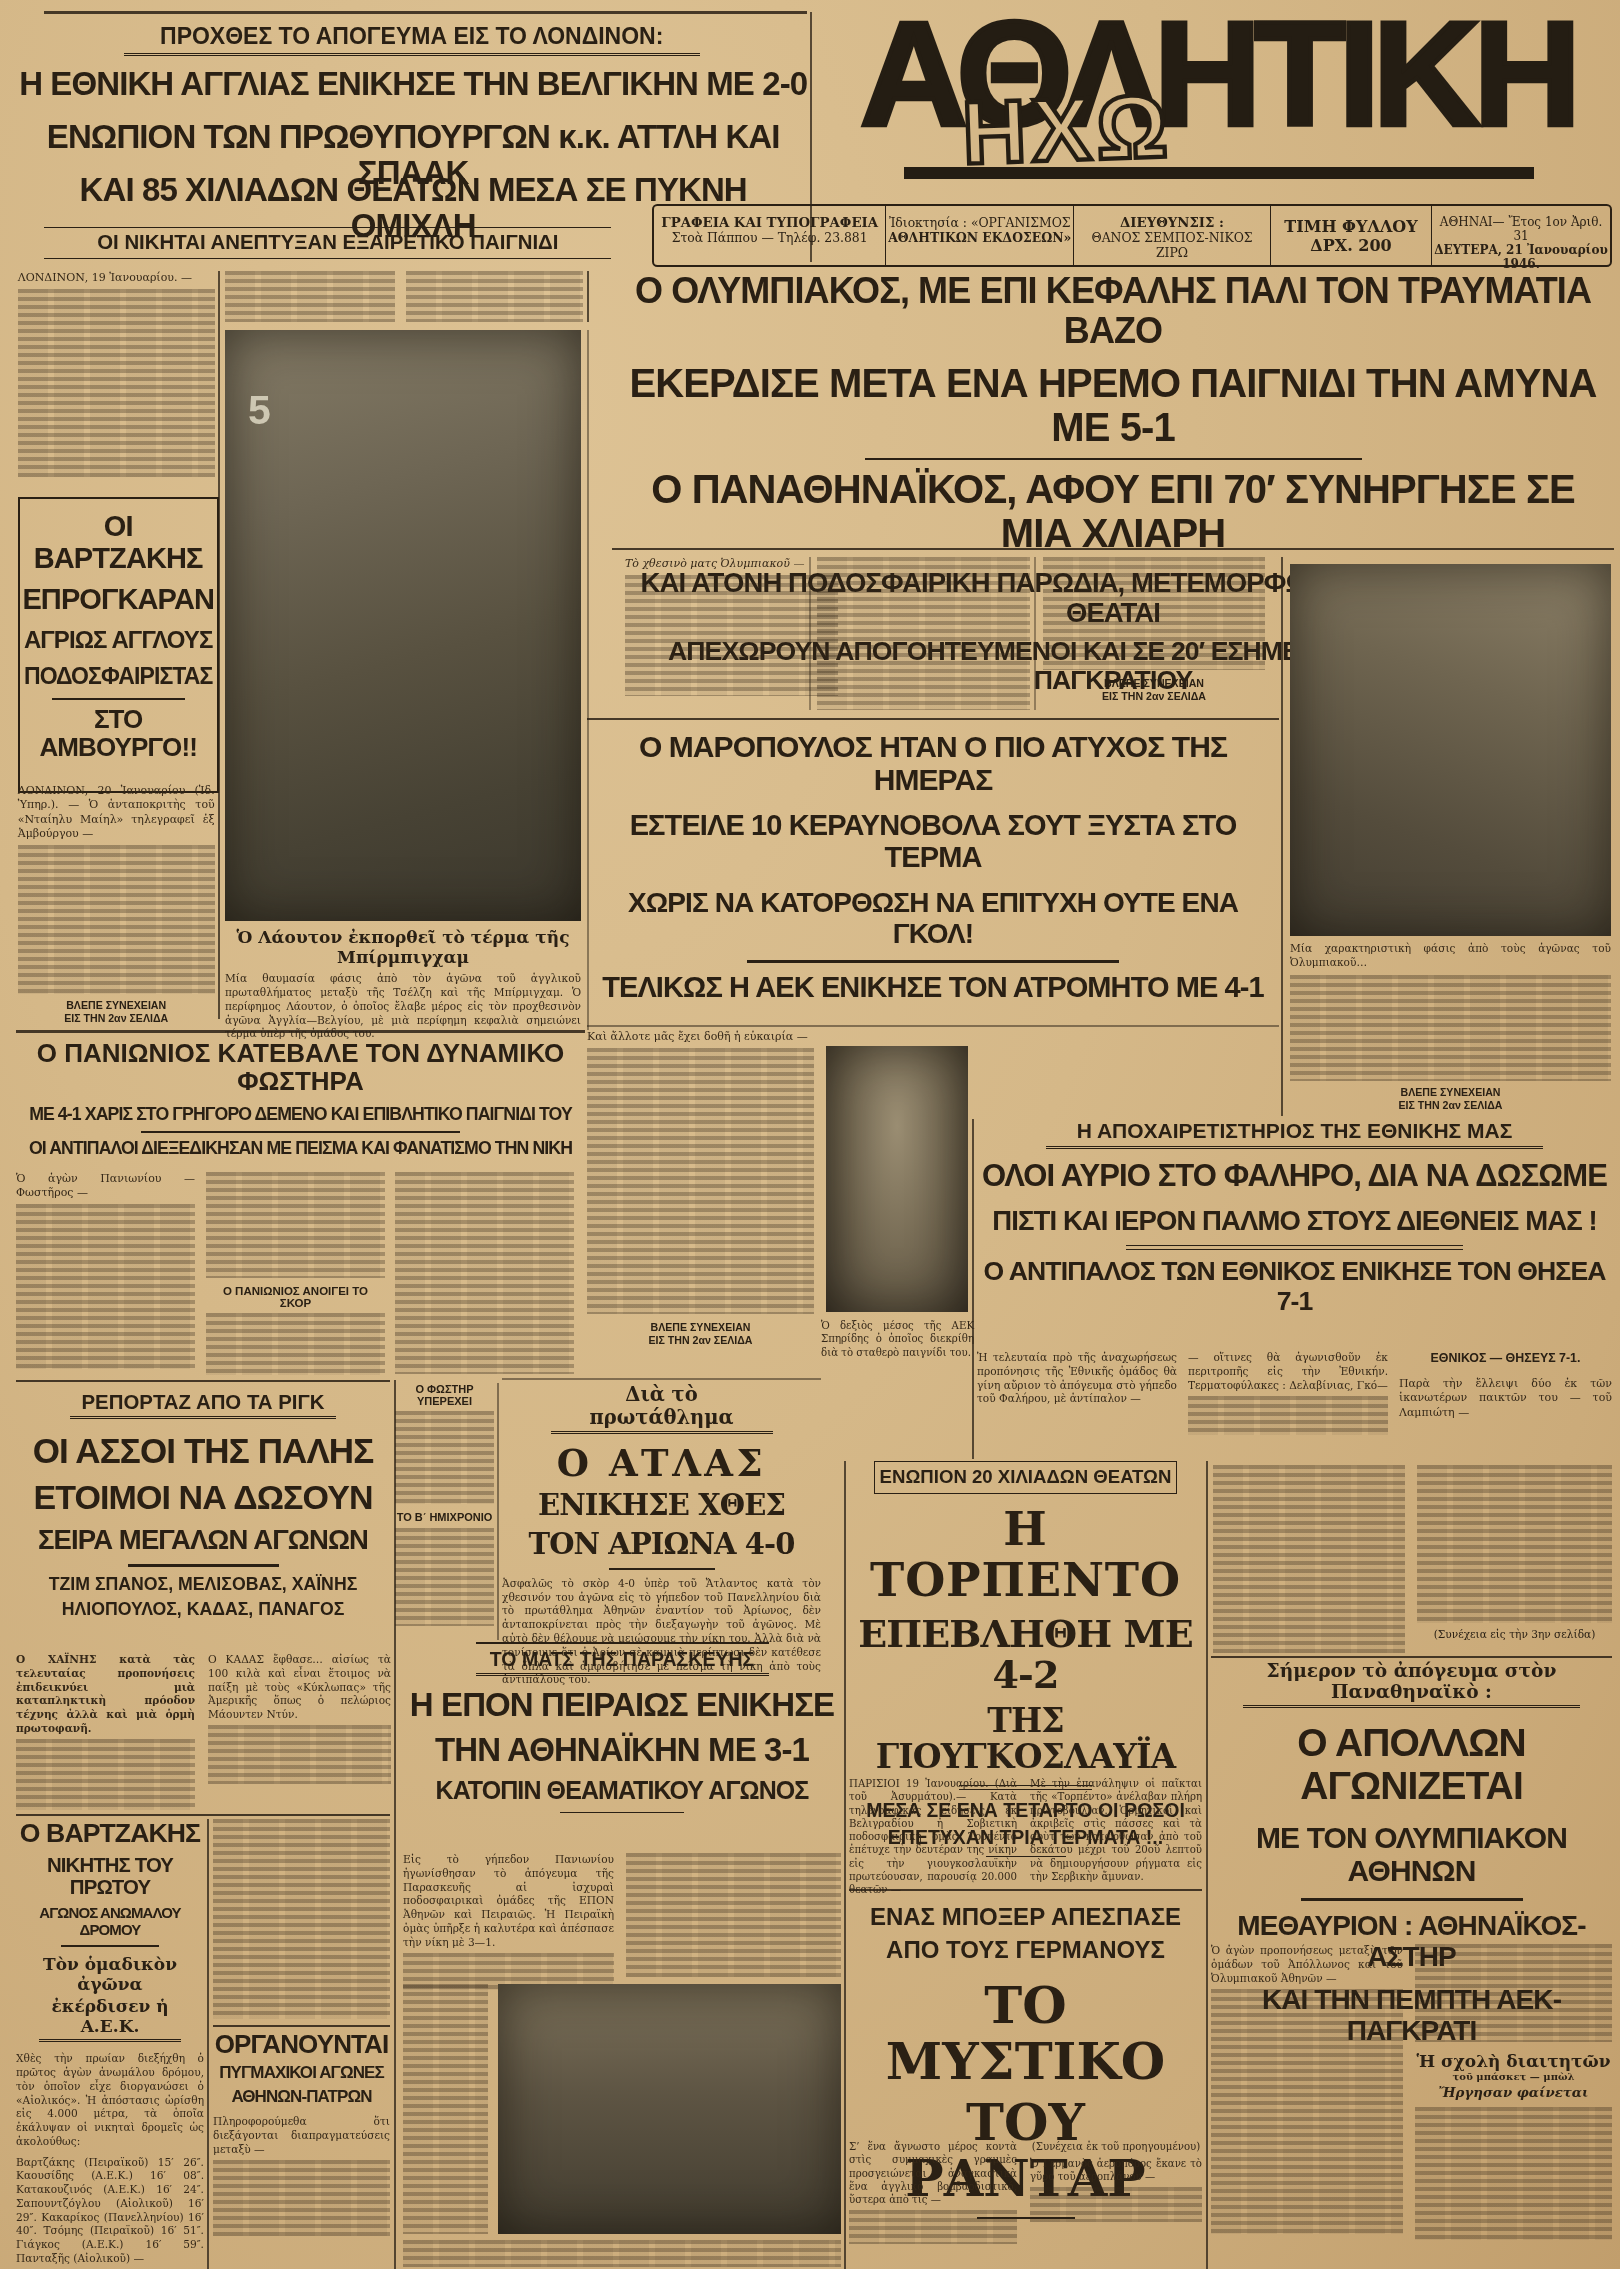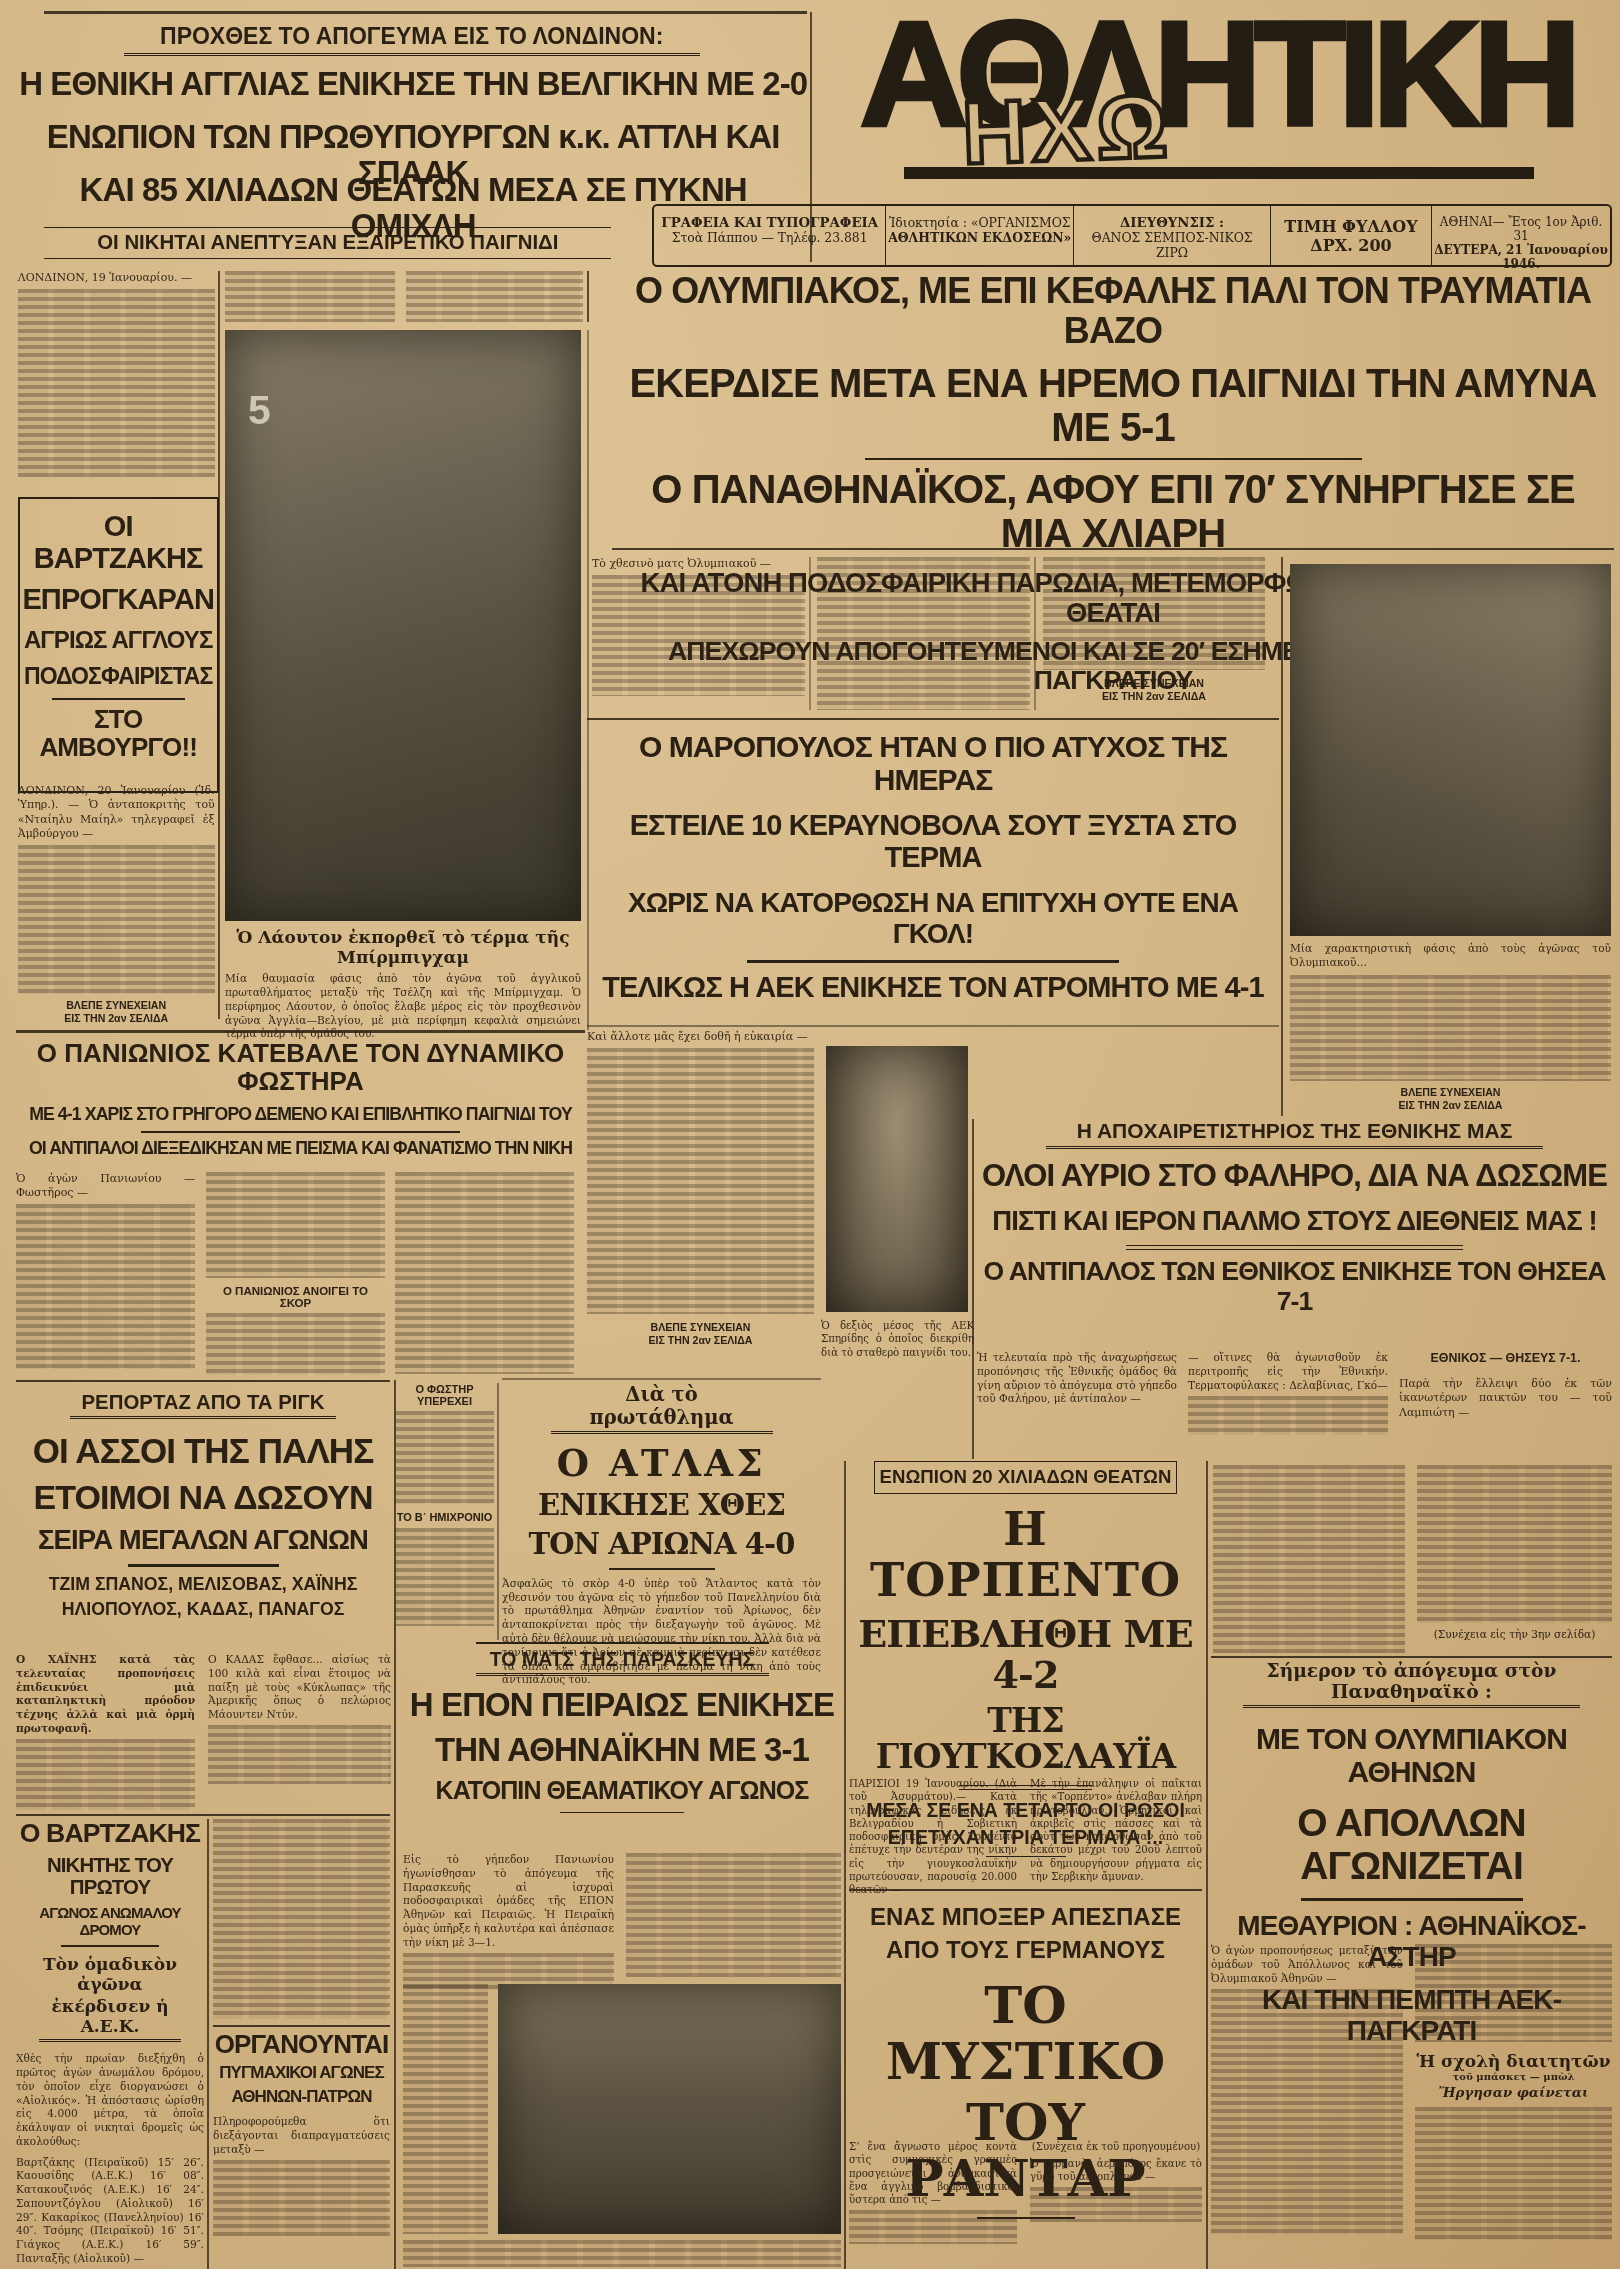--- a/index.html
+++ b/index.html
@@ -102,21 +102,21 @@
     <div class="hl" style="font-size:23px;margin-top:10.6px;">ΠΟΔΟΣΦΑΙΡΙΣΤΑΣ</div>
     <div style="width:133px;height:1.8px;background:#2a2014;margin:8.9px auto 5.3px;"></div>
     <div class="hl" style="font-size:26px;">ΣΤΟ ΑΜΒΟΥΡΓΟ!!</div>
   </div>
   <div class="abs" style="left:17.7px;top:784px;width:197px;height:236px;">
     <div class="snip">ΛΟΝΔΙΝΟΝ, 20 Ἰανουαρίου (Ἰδ. Ὑπηρ.). — Ὁ ἀνταποκριτὴς τοῦ «Νταίηλυ Μαίηλ» τηλεγραφεῖ ἐξ Ἀμβούργου —</div>
     <div class="tx" style="height:149px;margin-top:3.5px;"></div>
     <div class="note" style="margin-top:5.3px;"><span>ΒΛΕΠΕ ΣΥΝΕΧΕΙΑΝ</span><br><span>ΕΙΣ ΤΗΝ 2αν ΣΕΛΙΔΑ</span></div>
   </div>
 
-  <div class="abs" style="left:592px;top:557px;width:213px;height:153px;">
+  <div class="abs" style="left:625px;top:557px;width:213px;height:153px;font-style:italic;">
     <div class="snip">Τὸ χθεσινὸ ματς Ὀλυμπιακοῦ —</div>
     <div class="tx" style="height:121px;margin-top:3.5px;"></div>
   </div>
   <div class="abs tx" style="left:817px;top:557px;width:213px;height:153px;"></div>
   <div class="abs" style="left:1043px;top:557px;width:222px;height:153px;">
     <div class="tx" style="height:113px;"></div>
     <div class="note" style="margin-top:7px;"><span>ΒΛΕΠΕ ΣΥΝΕΧΕΙΑΝ</span><br><span>ΕΙΣ ΤΗΝ 2αν ΣΕΛΙΔΑ</span></div>
   </div>
 
   <div class="abs photo p2" style="left:1290px;top:564px;width:321px;height:372px;"></div>
@@ -288,22 +288,22 @@
     </div>
     <div class="abs" style="left:181px;top:246px;width:172px;height:124px;">
       <div class="snip serif" style="font-size:10.2px;text-align:center;">(Συνέχεια ἐκ τοῦ προηγουμένου)</div>
       <div class="snip" style="font-size:10.2px;margin-top:3.5px;">Ὁ Γερμανὸς ἀεροπόρος ἔκανε τὸ γῦρο τοῦ ἀεροπλάνου —</div>
       <div class="tx" style="height:35px;margin-top:3.5px;"></div>
     </div>
   </div>
 
   <div class="abs" style="left:1211px;top:1660px;width:401px;height:610px;">
     <div class="kick serif dbl" style="width:337px;margin:0 auto;font-size:18.6px;padding-bottom:2.7px;">Σήμερον τὸ ἀπόγευμα στὸν Παναθηναϊκὸ :</div>
+    <div class="hl" style="font-size:39px;margin-top:14px;">Ο ΑΠΟΛΛΩΝ ΑΓΩΝΙΖΕΤΑΙ</div>
     <div class="hl" style="font-size:30px;margin-top:14px;">ΜΕ ΤΟΝ ΟΛΥΜΠΙΑΚΟΝ ΑΘΗΝΩΝ</div>
-    <div class="hl" style="font-size:39px;margin-top:14px;">Ο ΑΠΟΛΛΩΝ ΑΓΩΝΙΖΕΤΑΙ</div>
     <div style="width:222px;height:2.7px;background:#2a2014;margin:10.6px auto;"></div>
     <div class="hl" style="font-size:28px;">ΜΕΘΑΥΡΙΟΝ : ΑΘΗΝΑΪΚΟΣ-ΑΣΤΗΡ</div>
     <div class="hl" style="font-size:28px;margin-top:12.4px;">ΚΑΙ ΤΗΝ ΠΕΜΠΤΗ ΑΕΚ-ΠΑΓΚΡΑΤΙ</div>
     <div class="abs" style="left:0;top:284px;width:192px;height:326px;">
       <div class="snip" style="font-size:10.6px;">Ὁ ἀγὼν προπονήσεως μεταξὺ τῶν ὁμάδων τοῦ Ἀπόλλωνος καὶ τοῦ Ὀλυμπιακοῦ Ἀθηνῶν —</div>
       <div class="tx" style="height:245px;margin-top:3.5px;"></div>
     </div>
     <div class="abs" style="left:204px;top:284px;width:197px;height:326px;">
       <div class="tx" style="height:98px;"></div>
       <div class="kick serif" style="font-size:17px;margin-top:8.9px;">Ἡ σχολὴ διαιτητῶν</div>

